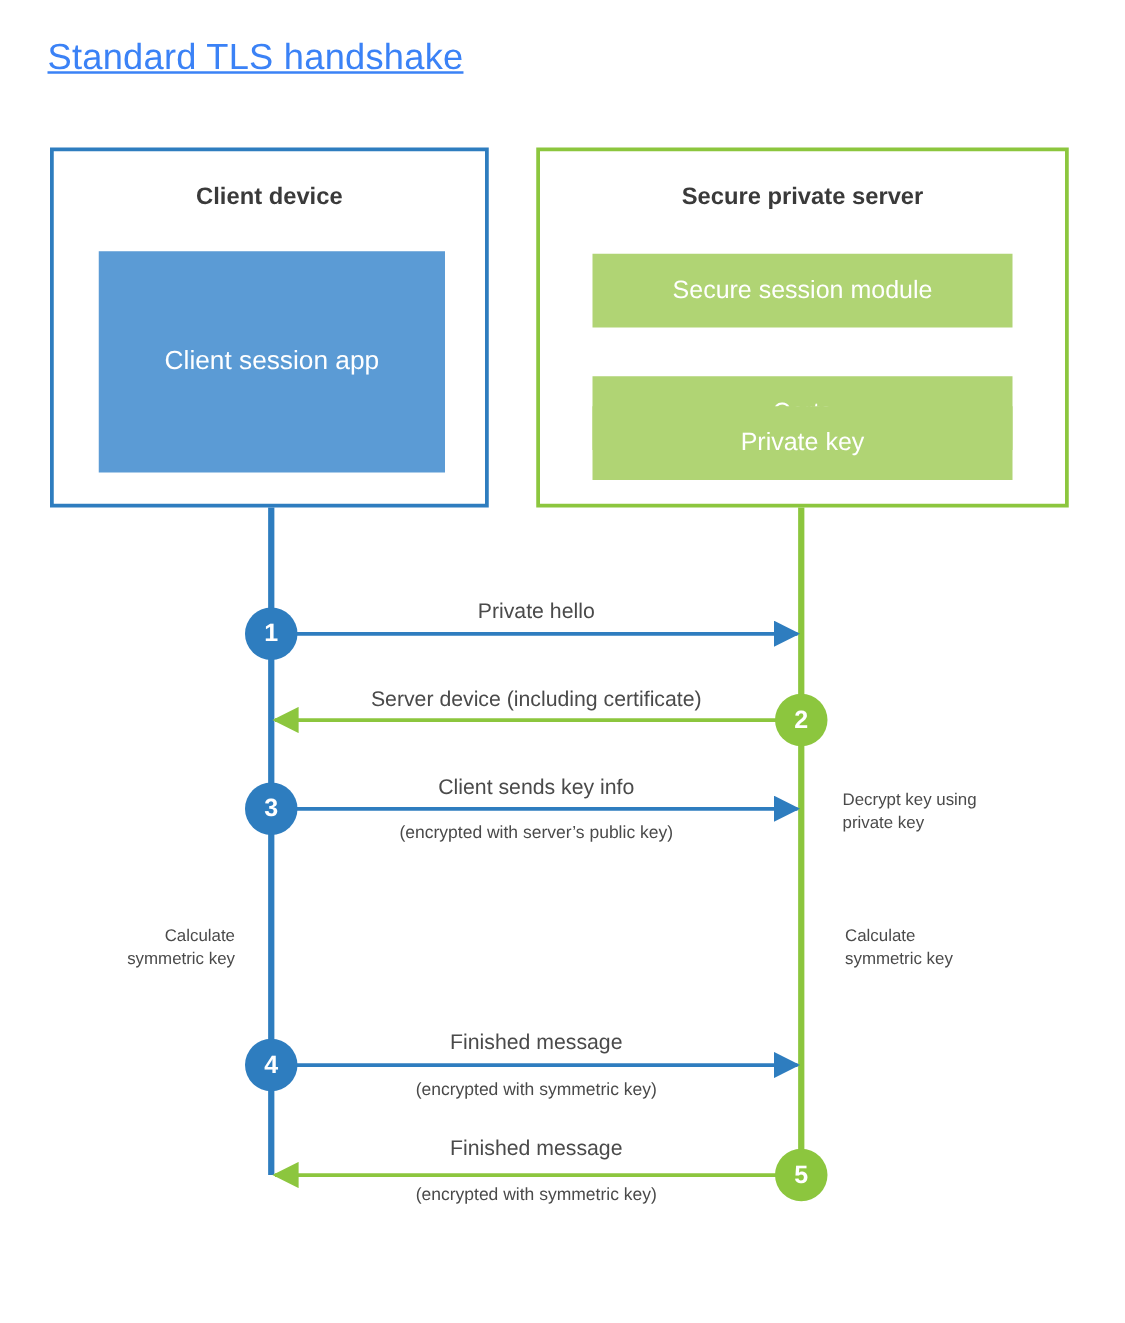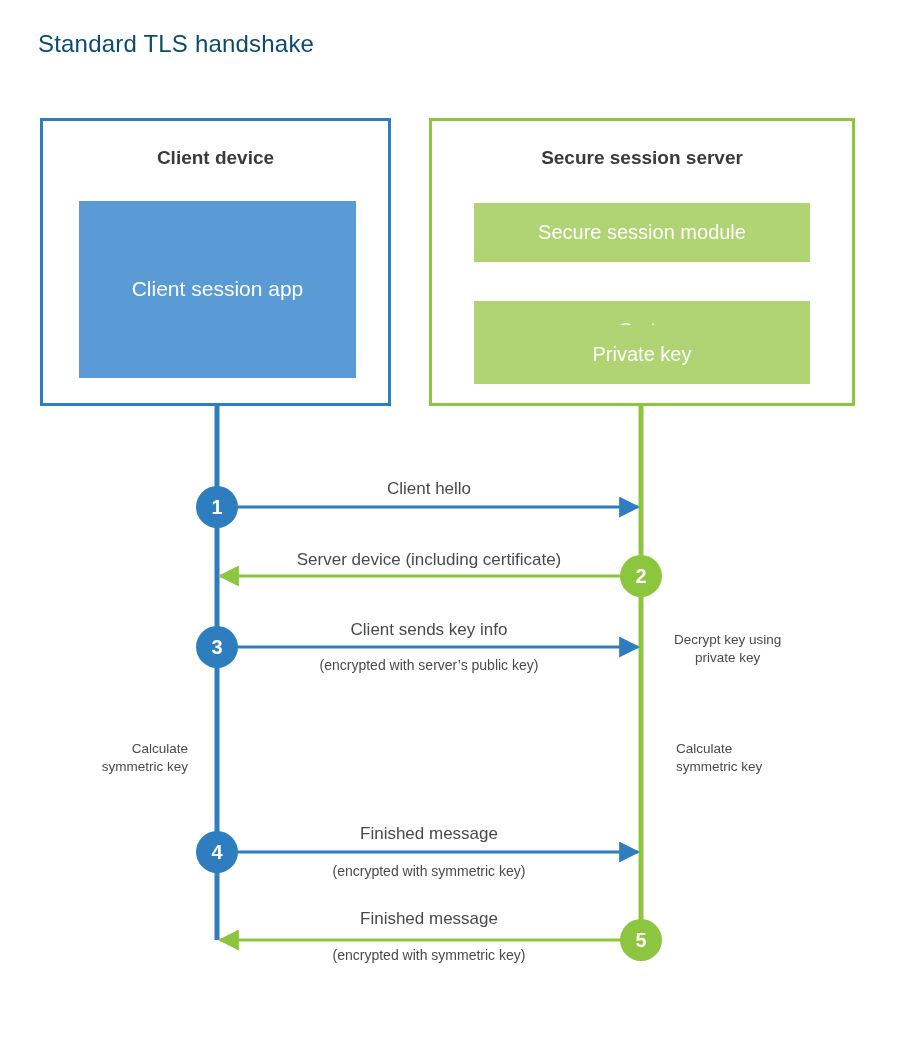--- a/index.html
+++ b/index.html
@@ -14,25 +14,26 @@
     font-family: "Liberation Sans", "DejaVu Sans", sans-serif;
     color: #4a4a4a;
     overflow: hidden;
   }
 
   
   .page-title {
     position: absolute;
     left: 38px;
     top: 30px;
-    font-size: 24px;
+    font-size: 29px;
     font-weight: 300;
-    color: #0c4a6e;
+    color: #3b82f6;
     letter-spacing: 0.2px;
     white-space: nowrap;
+    text-decoration: underline;
   }
 
   
   .party-box {
     position: absolute;
     background: #ffffff;
     box-sizing: border-box;
   }
   #client-box {
     left: 40px;
@@ -151,21 +152,21 @@
 <body>
 
 <div class="page-title">Standard TLS handshake</div>
 
 <div class="party-box" id="client-box">
   <div class="party-title">Client device</div>
   <div class="inner-block" id="client-app-block">Client session app</div>
 </div>
 
 <div class="party-box" id="server-box">
-  <div class="party-title">Secure session server</div>
+  <div class="party-title">Secure private server</div>
   <div class="inner-block server-block" id="server-block-0">Secure session module</div>
   <div class="inner-block server-block" id="server-block-1">Certs</div>
   <div class="inner-block server-block" id="server-block-2">Private key</div>
 </div>
 
 <svg id="sequence-layer" viewBox="0 0 900 1058" width="900" height="1058" xmlns="http://www.w3.org/2000/svg">
 
   <defs>
     <marker id="arrow-blue" viewBox="0 0 10 10" refX="9" refY="5" markerWidth="7" markerHeight="7" orient="auto-start-reverse">
       <path d="M 0 0 L 10 5 L 0 10 z" fill="#2e7dbf"></path>
@@ -192,34 +193,34 @@
 <div class="step-circle client" style="left:196px; top:486px;">1</div>
 
 <div class="step-circle server" style="left:620px; top:555px;">2</div>
 
 <div class="step-circle client" style="left:196px; top:626px;">3</div>
 
 <div class="step-circle client" style="left:196px; top:831px;">4</div>
 
 <div class="step-circle server" style="left:620px; top:919px;">5</div>
 
-<div class="msg-label" style="left:429px; top:479px;">Client hello</div>
+<div class="msg-label" style="left:429px; top:479px;">Private hello</div>
 
 <div class="msg-label" style="left:429px; top:550px;">Server device (including certificate)</div>
 
 <div class="msg-label" style="left:429px; top:620px;">Client sends key info</div>
 <div class="msg-sub" style="left:429px; top:657px;">(encrypted with server’s public key)</div>
 
 <div class="msg-label" style="left:429px; top:824px;">Finished message</div>
 <div class="msg-sub" style="left:429px; top:863px;">(encrypted with symmetric key)</div>
 
 <div class="msg-label" style="left:429px; top:909px;">Finished message</div>
 <div class="msg-sub" style="left:429px; top:947px;">(encrypted with symmetric key)</div>
 
-<div class="side-note right" style="left:674px; top:631px;text-align:center;">
+<div class="side-note right" style="left:674px; top:631px;">
   <div>Decrypt key using</div>
   <div>private key</div>
 </div>
 
 <div class="side-note left" style="left:28px; top:740px; width:160px;">
   <div>Calculate</div>
   <div>symmetric key</div>
 </div>
 
 <div class="side-note right" style="left:676px; top:740px; width:180px;">

